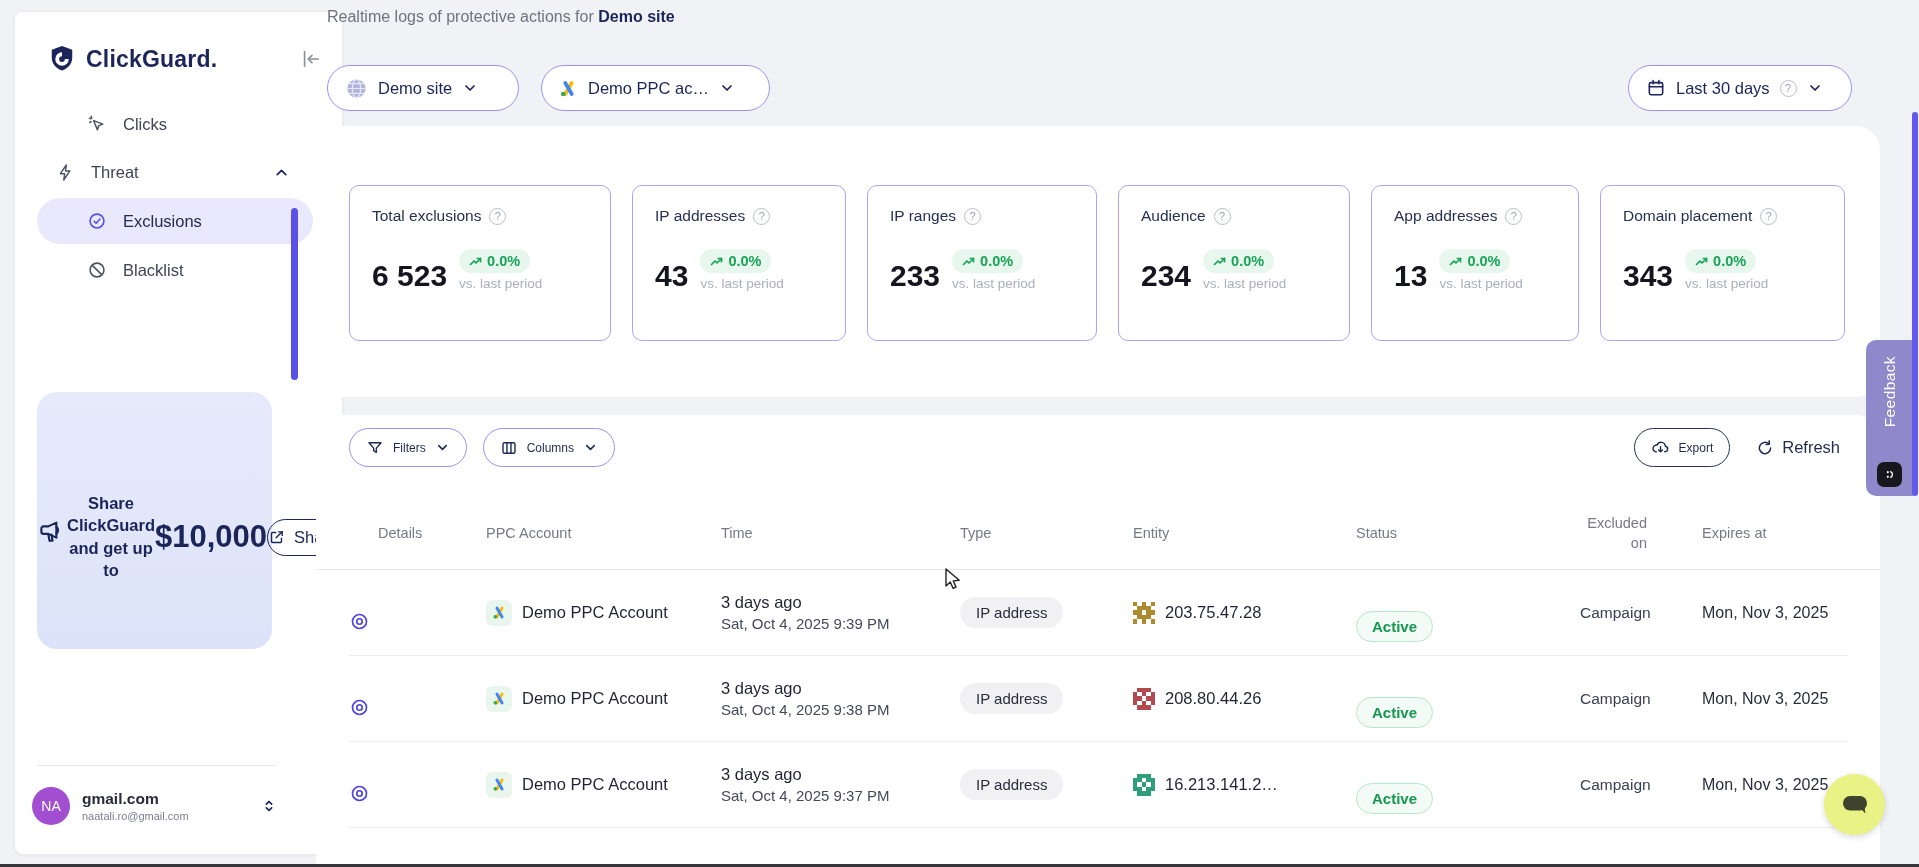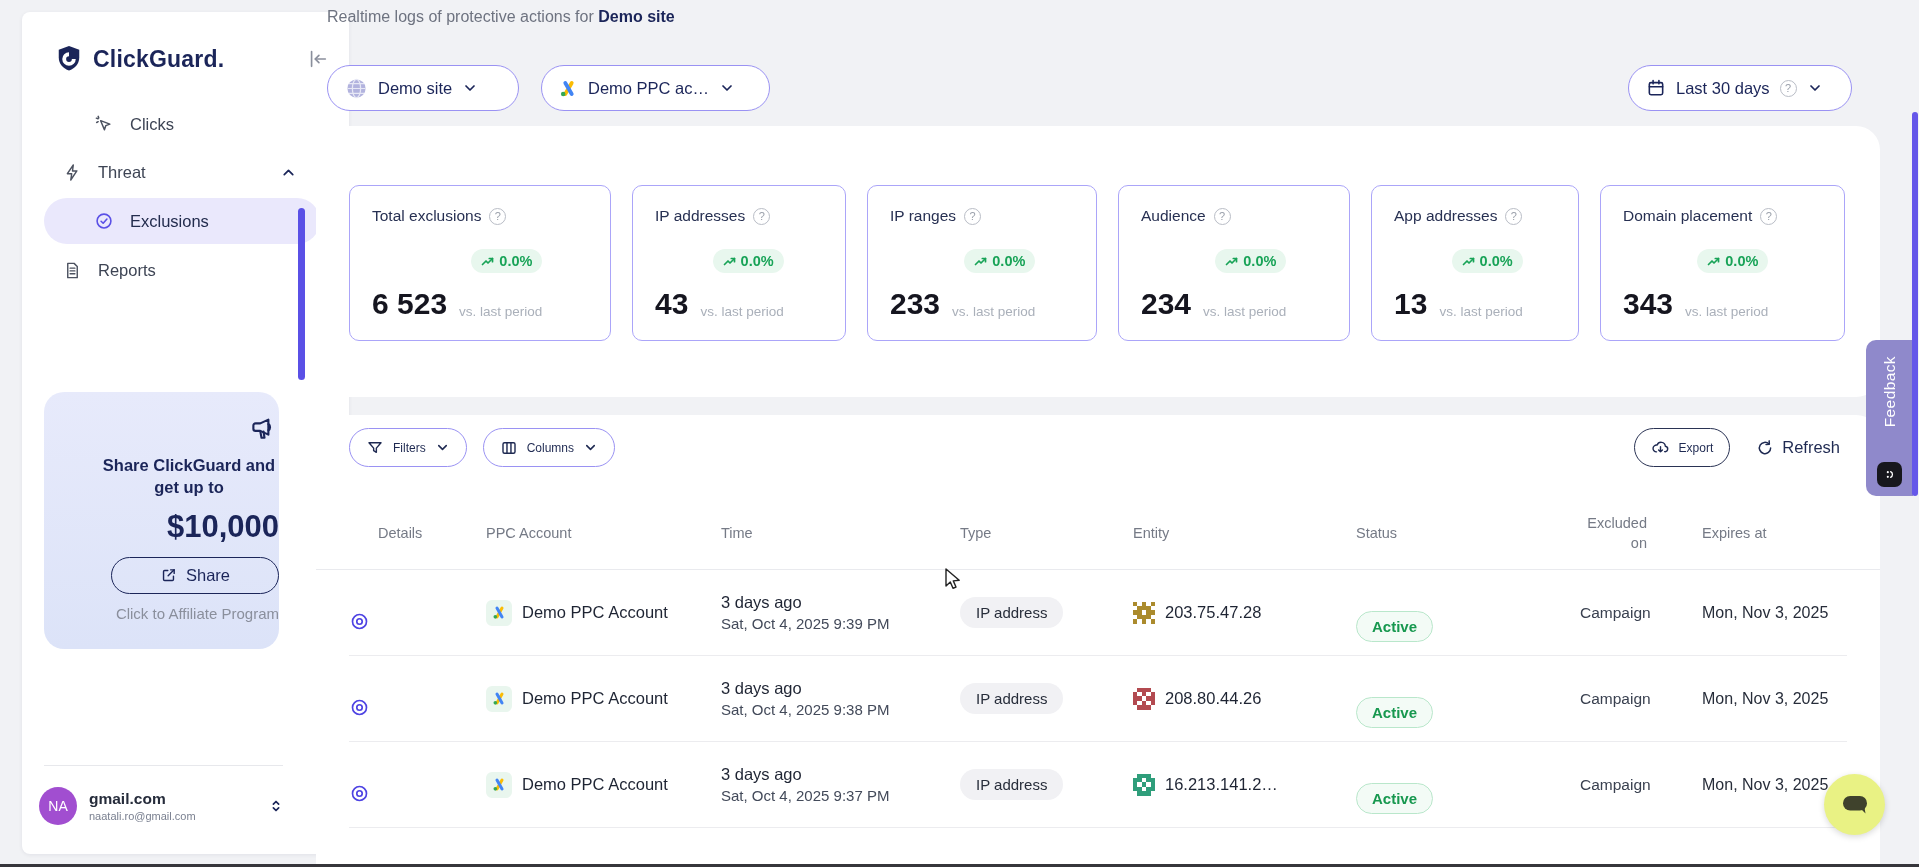--- a/index.html
+++ b/index.html
@@ -4,41 +4,41 @@
 <style>
   * { margin:0; padding:0; box-sizing:border-box; }
   html,body { width:1919px; height:867px; overflow:hidden; }
   body {
     font-family:"Liberation Sans","DejaVu Sans",sans-serif;
     background:#f1f2f5; position:relative; color:#1e2433;
   }
   svg { display:block; }
   
   .sidebar {
-    position:absolute; left:22px; top:12px; width:327px; height:842px;
+    position:absolute; left:15px; top:12px; width:327px; height:842px;
     background:#fff; border-radius:8px; box-shadow:0 1px 4px rgba(20,20,60,.07);
   }
   .logo-row { display:flex; align-items:center; padding:32px 20px 0 32px; }
   .logo-text { font-size:23px; font-weight:bold; color:var(--navy,#1b2559); letter-spacing:.2px; margin-left:9px; flex:1; }
   .collapse-btn { color:#8a8f9c; cursor:pointer; }
   .nav { margin-top:26px; }
   .nav-item { position:relative; display:flex; align-items:center; height:48px; font-size:16.5px; color:#3d4454; cursor:pointer; }
   .nav-item .nicon { width:22px; display:flex; justify-content:center; color:#4c5260; }
   .nav-item .nlabel { margin-left:15px; }
   .ind1 { padding-left:71px; }
   .ind0 { padding-left:39px; }
   .nav-pill { height:46px; margin:2px 29px 2px 22px; border-radius:23px; background:var(--active-bg,#eae8fc); padding-left:49px; }
   .nav-pill .nicon { color:var(--accent,#5a50e6); }
   .nav-pill .nlabel { color:#232c4e; font-weight:500; }
   .threat-chevron { position:absolute; right:52px; color:var(--navy,#1b2559); }
   .side-thumb { position:absolute; left:276px; top:196px; width:7px; height:172px; border-radius:4px; background:var(--accent,#5a50e6); }
   .promo {
     position:absolute; left:22px; top:380px; width:235px; height:257px; border-radius:20px;
     background:linear-gradient(180deg,var(--promo-from,#e7eafb),var(--promo-to,#dce3f8));
-    display:flex; flex-direction:column; align-items:flex-end; text-align:center; padding-top:22px;
+    display:flex; flex-direction:row; align-items:center; text-align:center; padding-top:22px;
   }
   .promo-line1 { margin-top:10px; width:180px; font-size:16.5px; font-weight:bold; color:var(--navy,#1b2559); line-height:1.35; }
   .promo-amount { margin-top:10px; font-size:31px; font-weight:bold; color:var(--navy,#1b2559); }
   .share-btn { margin-top:12px; width:168px; height:37px; border-radius:19px; border:1.6px solid var(--navy,#1b2559);
     display:flex; align-items:center; justify-content:center; gap:9px; color:var(--navy,#1b2559); font-size:16.5px; cursor:pointer; background:transparent; }
   .promo-caption { margin-top:11px; font-size:15px; color:#8a8f9c; }
   .settings-row { position:absolute; left:0; top:664px; width:100%; display:flex; align-items:center; height:48px; padding-left:31px; cursor:pointer; font-size:16.5px; color:#3d4454; }
   .settings-row .nlabel { margin-left:14px; }
   .side-divider { position:absolute; left:22px; top:753px; width:239px; height:1px; background:#e7e8ec; }
   .user-row { position:absolute; left:17px; top:775px; width:250px; display:flex; align-items:center; cursor:pointer; }
@@ -60,21 +60,21 @@
   .pill-date { left:1628px; width:224px; }
   .chev { color:var(--navy,#1b2559); }
   .help-dot { width:17px; height:17px; border-radius:50%; border:1.5px solid #b9bdc6; color:#9aa0ab; font-size:11px; display:inline-flex; align-items:center; justify-content:center; flex:none; }
   
   .stats-panel { position:absolute; left:316px; top:126px; width:1564px; height:271px; background:#fff; border-radius:24px; }
   .stats-row { display:flex; gap:21px; padding:59px 33px 0 33px; }
   .stat-card { height:156px; border:1.4px solid var(--card-border,#aba5f9); border-radius:10px; padding:21px 18px 0 22px; background:#fff; }
   .stat-title { display:flex; align-items:center; gap:8px; font-size:15.5px; color:#273052; font-weight:500; white-space:nowrap; }
   .stat-valrow { display:flex; align-items:flex-end; gap:12px; margin-top:24px; }
   .stat-value { font-size:30px; font-weight:bold; color:#15151f; line-height:1; }
-  .stat-delta-block { display:flex; flex-direction:column; align-items:flex-end;gap:28px; }
+  .stat-delta-block { display:flex; flex-direction:column; align-items:flex-start; }
   .delta-badge { display:flex; align-items:center; gap:5px; background:var(--badge-bg,#e8f7ee); color:var(--green,#18a357); font-size:14.5px; font-weight:bold; border-radius:13px; padding:4px 10px; }
   .delta-caption { font-size:13.5px; color:#aab0ba; margin-top:3px; }
   
   .table-panel { position:absolute; left:316px; top:415px; width:1564px; height:520px; background:#fff; border-radius:24px 24px 0 0; }
   .toolbar { display:flex; align-items:center; padding:13px 40px 0 33px; }
   .tool-btn { height:39px; border-radius:20px; border:1.3px solid var(--pill-border,#9a92f3); background:#fff; display:flex; align-items:center; gap:9px; padding:0 16px; font-size:12px; color:#1f2a52; cursor:pointer; }
   .tool-btn + .tool-btn { margin-left:16px; }
   .toolbar-right { margin-left:auto; display:flex; align-items:center; gap:26px; }
   .export-btn { border:1.4px solid #2a3354; }
   .refresh-btn { display:flex; align-items:center; gap:8px; font-size:16.5px; color:#1f2a52; cursor:pointer; background:none; border:none; }
@@ -150,28 +150,28 @@
     </div>
     <div class="nav-item nav-pill">
       <span class="nicon">
         <svg width="20" height="20" viewBox="0 0 24 24" fill="none" stroke="currentColor" stroke-width="1.9" stroke-linecap="round" stroke-linejoin="round">
             <circle cx="12" cy="12" r="8.3"></circle>
             <polyline points="8.5 12.3 11 14.7 15.5 9.7"></polyline>
           </svg>
       </span>
       <span class="nlabel">Exclusions</span>
     </div>
-    <div class="nav-item ind0">
+    <div class="nav-item ind1">
       <span class="nicon">
-        <svg width="19" height="19" viewBox="0 0 24 24" fill="none" stroke="#4c5260" stroke-width="1.8" stroke-linecap="round" stroke-linejoin="round">
-            <path d="M6 3h8l4 4v14H6z"></path>
-            <path d="M9 9h6M9 12.5h6M9 16h6"></path>
+        <svg width="20" height="20" viewBox="0 0 24 24" fill="none" stroke="#4c5260" stroke-width="1.9">
+            <circle cx="12" cy="12" r="8.3"></circle>
+            <path d="M6.4 6.4l11.2 11.2"></path>
           </svg>
       </span>
-      <span class="nlabel">Reports</span>
+      <span class="nlabel">Blacklist</span>
     </div>
   </nav>
   <div class="side-thumb"></div>
 
   <div class="promo">
     <span>
       <svg width="30" height="30" viewBox="0 0 24 24" fill="none" stroke="#1b2559" stroke-width="1.7" stroke-linecap="round" stroke-linejoin="round">
           <path d="M15.5 4.5v12l-6.5-3H5.2A1.7 1.7 0 0 1 3.5 11.8V9.2A1.7 1.7 0 0 1 5.2 7.5H9z"></path>
           <path d="M15.5 8a3 3 0 0 1 0 5"></path>
           <path d="M9 13.7l1 5.3h2.4l-.8-5"></path>

